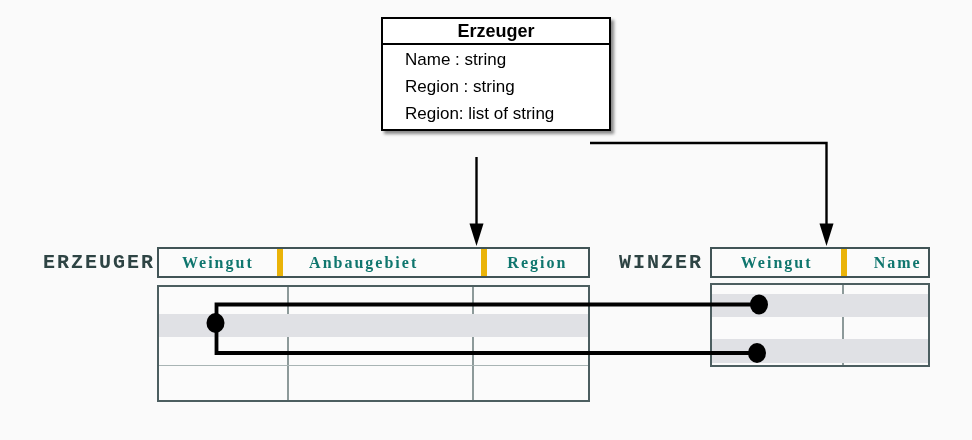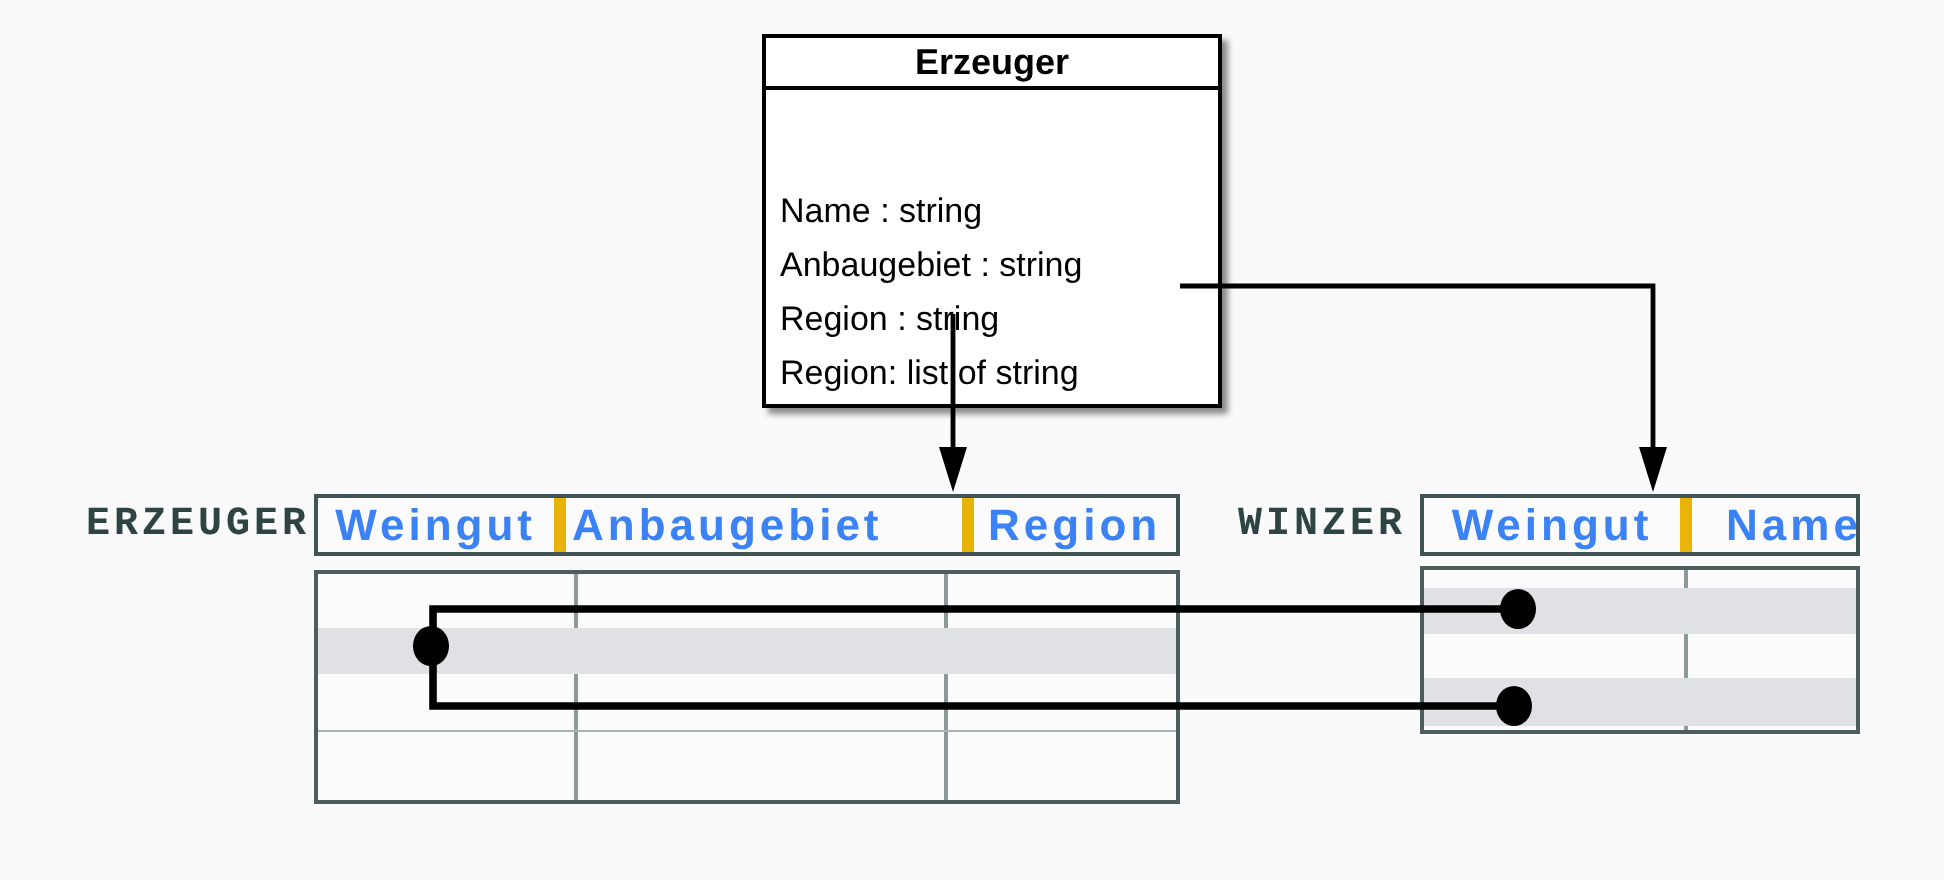--- a/index.html
+++ b/index.html
@@ -12,21 +12,21 @@
   .class-box{
     position:absolute;left:381px;top:17px;width:226px;
     background:#ffffff;border:2px solid #000;
     box-shadow:3px 3px 3px rgba(0,0,0,0.45);
     z-index:2;
   }
   .class-title{
     text-align:center;font-weight:bold;font-size:18px;line-height:24px;
     color:#000;border-bottom:2px solid #000;height:24px;
   }
-  .class-attrs{padding:1px 0 2px 0;margin-top:46px;}
+  .class-attrs{padding:1px 0 2px 15px;}
   .class-attr{
     font-size:17px;line-height:27px;height:27px;color:#000;
     padding-left:7px;white-space:nowrap;
   }
 
   
   .tbl-label{
     position:absolute;top:251px;height:24px;line-height:24px;
     font-family:"Liberation Mono",monospace;font-weight:bold;
     font-size:20px;letter-spacing:2px;color:#2e4444;text-align:right;
@@ -38,22 +38,22 @@
   
   .tbl-head{
     position:absolute;top:247px;height:31px;display:flex;
     background:#fbfbfb;border:2px solid #415456;box-sizing:border-box;
     z-index:1;
   }
   .head-erzeuger{left:157px;width:433px;}
   .head-winzer{left:710px;width:220px;}
   .th{
     display:flex;align-items:center;justify-content:center;
-    font-family:Liberation Sans, sans-serif;font-weight:bold;
-    font-size:22px;letter-spacing:2px;color:#3b82f6;
+    font-family:Liberation Serif, serif;font-weight:bold;
+    font-size:16px;letter-spacing:2px;color:#0f766e;
     box-sizing:border-box;height:100%;
   }
   .th + .th{border-left:6px solid #eab308;}
   .head-erzeuger .th:nth-child(1){width:130px;}
   .head-erzeuger .th:nth-child(2){width:185px;}
   .head-erzeuger .th:nth-child(3){width:118px;margin-left:36px;}
   .head-winzer .th:nth-child(1){width:132px;}
   .head-winzer .th:nth-child(2){width:88px;padding-left:20px;}
 
   
@@ -87,21 +87,20 @@
 </style>
 </head>
 <body>
 
 <div class="canvas">
 
   <div class="class-box">
     <div class="class-title">Erzeuger</div>
     <div class="class-attrs">
       <div class="class-attr">Name : string</div>
-      <div class="class-attr">Anbaugebiet : string</div>
       <div class="class-attr">Region : string</div>
       <div class="class-attr">Region: list of string</div>
     </div>
   </div>
 
   <div class="tbl-label lbl-erzeuger">ERZEUGER</div>
   <div class="tbl-head head-erzeuger">
     <div class="th">Weingut</div>
     <div class="th">Anbaugebiet</div>
     <div class="th">Region</div>

